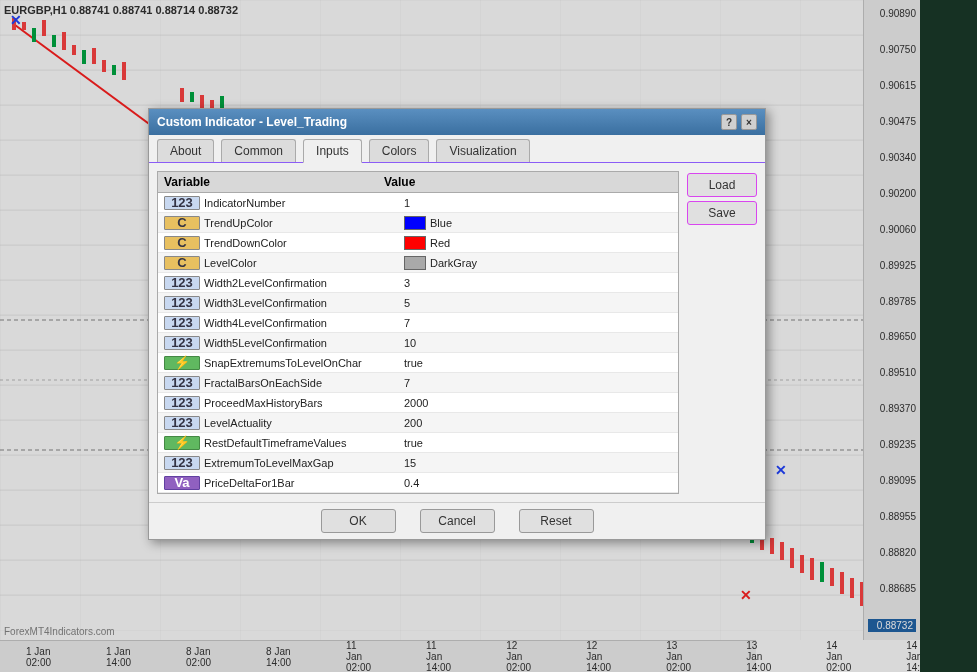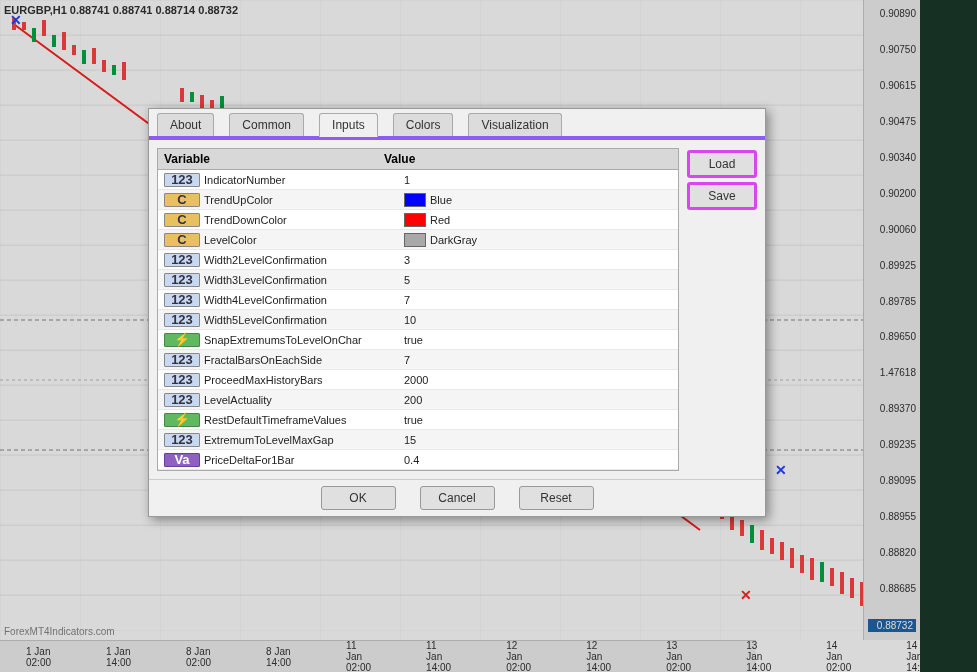--- a/index.html
+++ b/index.html
@@ -138,22 +138,22 @@
       justify-content: center;
       font-size: 10px;
       color: #333;
     }
 
     
     .tabs-bar {
       background: #f0f0f0;
       padding: 4px 8px 0 8px;
       display: flex;
-      gap: 15px;
-      border-bottom: 4px solid #8b5cf6;
+      gap: 7px;
+      border-bottom: 1px solid #8b5cf6;
     }
 
     .tab {
       padding: 4px 12px;
       border: 1px solid #aaa;
       border-bottom: none;
       background: #dcdcdc;
       cursor: pointer;
       font-size: 12px;
       color: #333;
@@ -266,21 +266,21 @@
       display: flex;
       flex-direction: column;
       gap: 4px;
       padding-top: 2px;
     }
 
     .side-btn {
       width: 70px;
       padding: 4px 8px;
       background: #e0e0e0;
-      border: 3px solid #d946ef;
+      border: 1px solid #d946ef;
       border-radius: 3px;
       cursor: pointer;
       text-align: center;
       font-size: 12px;
       color: #333;
     }
 
     
     .dialog-footer {
       padding: 6px 8px;
@@ -408,21 +408,21 @@
     <div class="price-label">0.90890</div>
     <div class="price-label">0.90750</div>
     <div class="price-label">0.90615</div>
     <div class="price-label">0.90475</div>
     <div class="price-label">0.90340</div>
     <div class="price-label">0.90200</div>
     <div class="price-label">0.90060</div>
     <div class="price-label">0.89925</div>
     <div class="price-label">0.89785</div>
     <div class="price-label">0.89650</div>
-    <div class="price-label">1.47618</div>
+    <div class="price-label">0.89510</div>
     <div class="price-label">0.89370</div>
     <div class="price-label">0.89235</div>
     <div class="price-label">0.89095</div>
     <div class="price-label">0.88955</div>
     <div class="price-label">0.88820</div>
     <div class="price-label">0.88685</div>
     <div class="price-label highlight">0.88732</div>
   </div>
 
   <div class="time-axis">
@@ -438,20 +438,27 @@
     <span>13 Jan 14:00</span>
     <span>14 Jan 02:00</span>
     <span>14 Jan 14:00</span>
   </div>
 </div>
 
 <div class="modal-overlay"></div>
 
 <div class="dialog">
 
+  <div class="dialog-titlebar">
+    <span class="dialog-title-text">Custom Indicator - Level_Trading</span>
+    <div class="dialog-controls">
+      <div class="dialog-btn">?</div>
+      <div class="dialog-btn">×</div>
+    </div>
+  </div>
 
   <div class="tabs-bar">
     <div class="tab">About</div>
     <div class="tab">Common</div>
     <div class="tab active">Inputs</div>
     <div class="tab">Colors</div>
     <div class="tab">Visualization</div>
   </div>
 
   <div class="dialog-content">

